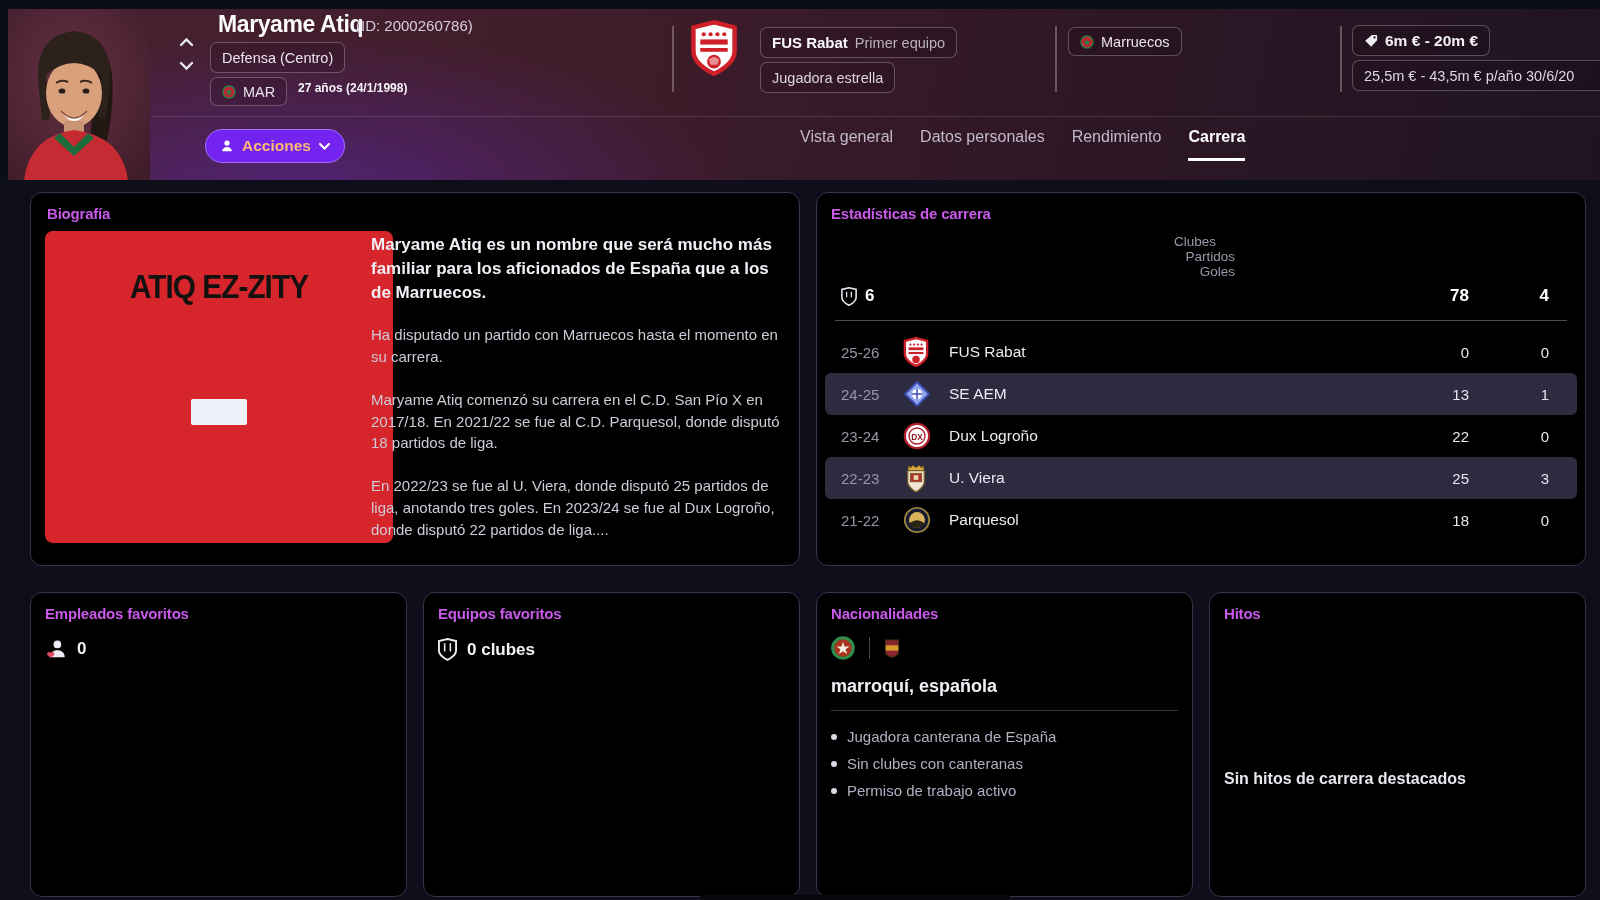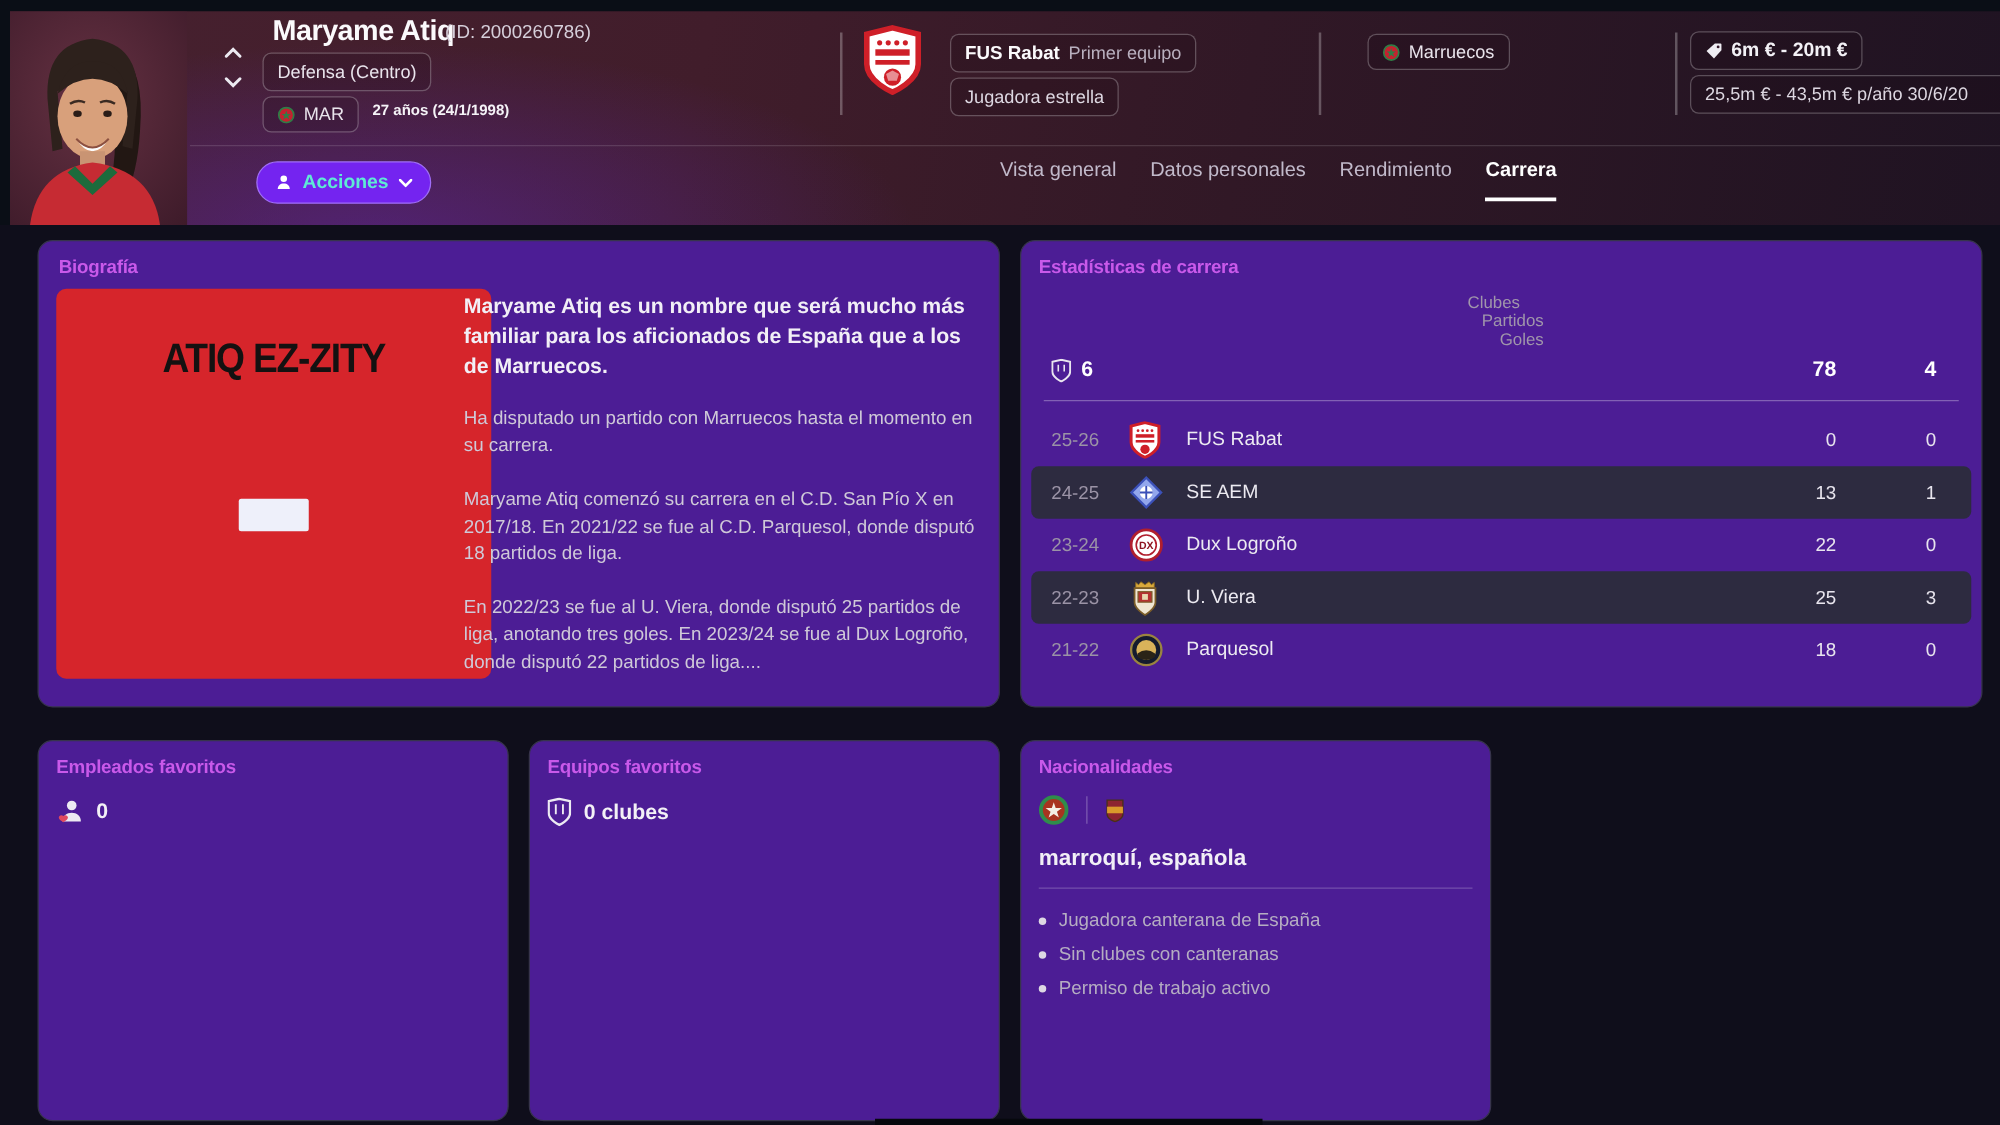--- a/index.html
+++ b/index.html
@@ -23,38 +23,38 @@
     display:flex;align-items:center;justify-content:center;}
   .nav-chev.up{top:34px;} .nav-chev.down{top:58px;}
   .hpill{position:absolute;display:inline-flex;align-items:center;gap:7px;height:29px;
     padding:0 11px;border:1px solid rgba(255,255,255,0.26);border-radius:7px;
     color:#e9e4ec;font-size:14.5px;background:rgba(22,8,18,0.18);white-space:nowrap;}
   .pos-pill{left:210px;top:42px;}
   .mar-pill{left:210px;top:77px;height:27px;}
   .age-label{position:absolute;left:298px;top:81px;font-size:12px;font-weight:700;color:#f5f3f7;}
   .actions-btn{position:absolute;left:205px;top:129px;height:34px;padding:0 14px;
     display:inline-flex;align-items:center;gap:8px;background:#7424f0;
-    border:1.5px solid #a06ef8;border-radius:17px;color:#5eead4;font-size:15.5px;
+    border:1.5px solid #a06ef8;border-radius:17px;color:#fdba74;font-size:15.5px;
     font-weight:700;cursor:pointer;}
   .vsep{position:absolute;top:26px;width:2px;height:66px;background:rgba(255,255,255,0.27);}
   .club-badge{position:absolute;left:690px;top:20px;}
   .club-pill{left:760px;top:27px;}
   .club-pill .club-nm{font-weight:700;color:#fbfafc;font-size:15px;}
   .club-pill .squad{color:#b9b0bf;}
   .status-pill{left:760px;top:62px;color:#ddd7e1;}
-  .nation-pill{left:1068px;top:27px;height:27px;margin-left:26px;}
+  .nation-pill{left:1068px;top:27px;height:27px;}
   .caps-pill{left:1060px;top:62px;color:#cac2cf;}
   .value-pill{left:1352px;top:25px;font-weight:700;font-size:15.5px;color:#f3f1f6;}
   .wage-pill{left:1352px;top:60px;width:236px;overflow:hidden;color:#ddd7e1;}
   .tab-bar{position:absolute;left:800px;top:126px;display:flex;gap:27px;}
   .tab{font-size:16px;color:#c1b9ca;padding-bottom:10px;line-height:22px;cursor:pointer;
     white-space:nowrap;}
   .tab.active{color:#fff;font-weight:700;border-bottom:3px solid #fff;}
   
-  .panel{position:absolute;background:#4c1d95;border:1.5px solid #37344c;border-radius:12px;
+  .panel{position:absolute;background:#000000;border:1.5px solid #37344c;border-radius:12px;
     box-sizing:border-box;}
   .panel-title{font-size:15px;font-weight:700;color:#c959ea;letter-spacing:-0.2px;}
   .p-bio{left:30px;top:192px;width:770px;height:374px;padding:12px 16px;}
   .p-stats{left:816px;top:192px;width:770px;height:374px;padding:12px 14px;}
   .p-staff{left:30px;top:592px;width:377px;height:305px;padding:12px 14px;}
   .p-clubs{left:423px;top:592px;width:377px;height:305px;padding:12px 14px;}
   .p-nation{left:816px;top:592px;width:377px;height:305px;padding:12px 14px;}
   .p-hitos{left:1209px;top:592px;width:377px;height:305px;padding:12px 14px;}
   
   .bio-img{position:absolute;left:14px;top:38px;width:348px;height:312px;background:#d6252b;
@@ -398,15 +398,19 @@
           <span class="dot"></span>
           <span>Sin clubes con canteranas</span>
         </div>
         <div class="nat-note">
           <span class="dot"></span>
           <span>Permiso de trabajo activo</span>
         </div>
       </div>
   </div>
 
+  <div class="panel p-hitos">
+    <div class="panel-title">Hitos</div>
+    <div class="hitos-empty">Sin hitos de carrera destacados</div>
+  </div>
 
   <div class="bottom-strip"></div>
 </div>
 
 </body></html>

